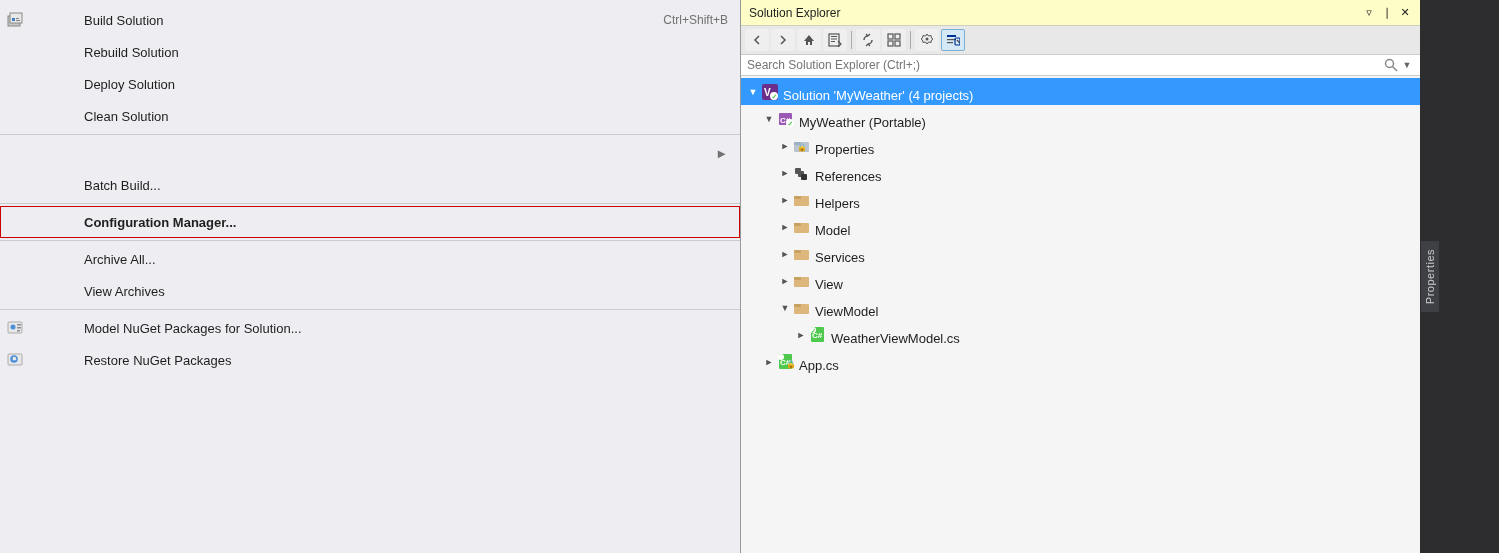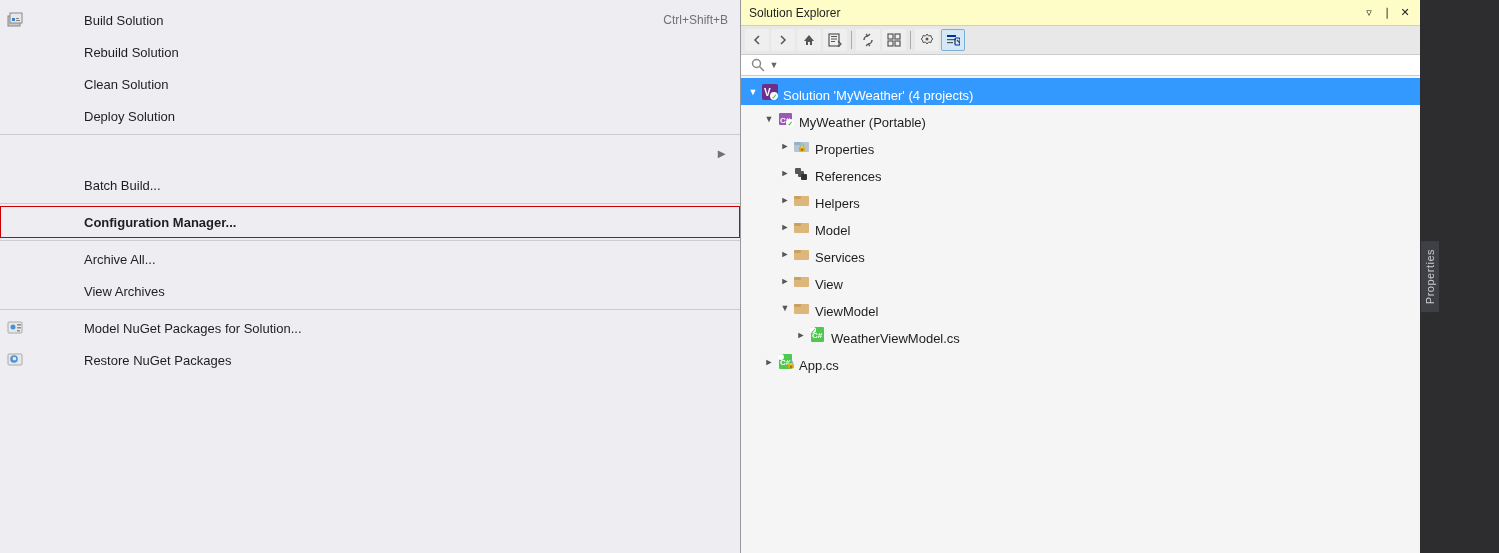--- a/index.html
+++ b/index.html
@@ -277,26 +277,26 @@
       <span class="item-shortcut">Ctrl+Shift+B</span>
     </li>
 
     <li class="menu-item indent-0">
       <span class="item-icon"></span>
       <span class="item-label">Rebuild Solution</span>
     </li>
 
     <li class="menu-item indent-0">
       <span class="item-icon"></span>
+      <span class="item-label">Deploy Solution</span>
+    </li>
+
+    <li class="menu-item indent-0">
+      <span class="item-icon"></span>
       <span class="item-label">Clean Solution</span>
-    </li>
-
-    <li class="menu-item indent-0">
-      <span class="item-icon"></span>
-      <span class="item-label">Deploy Solution</span>
     </li>
 
     <div class="menu-separator"></div>
 
     <li class="menu-item indent-0">
       <span class="item-icon"></span>
       <span class="item-arrow">►</span>
     </li>
 
     <li class="menu-item indent-0">
@@ -417,20 +417,21 @@
         <rect x="1" y="2" width="9" height="2" fill="#003399"></rect>
         <rect x="1" y="6" width="9" height="1.2" fill="#555"></rect>
         <rect x="1" y="9" width="6" height="1.2" fill="#555"></rect>
         <path d="M11 7 L14 10" stroke="#555" stroke-width="1.5"></path>
         <rect x="9" y="5" width="5" height="7" rx="1" fill="none" stroke="#003399" stroke-width="1.2"></rect>
       </svg>
     </button>
   </div>
 
   <div class="se-search">
+    <input type="text" style="width: 100%; border: none; outline: none; font-size: 12px; color: rgb(153, 153, 153); font-family: inherit;" placeholder="Search Solution Explorer (Ctrl+;)">
     <span class="se-search-icon">
       <svg width="14" height="14" viewBox="0 0 14 14">
         <circle cx="5.5" cy="5.5" r="4" fill="none" stroke="#888" stroke-width="1.5"></circle>
         <line x1="8.5" y1="8.5" x2="13" y2="13" stroke="#888" stroke-width="1.5"></line>
       </svg>
     </span>
     <span class="se-title-btn" style="font-size:9px;color:#666;margin-left:2px;">▼</span>
   </div>
 
   <div class="se-tree">

